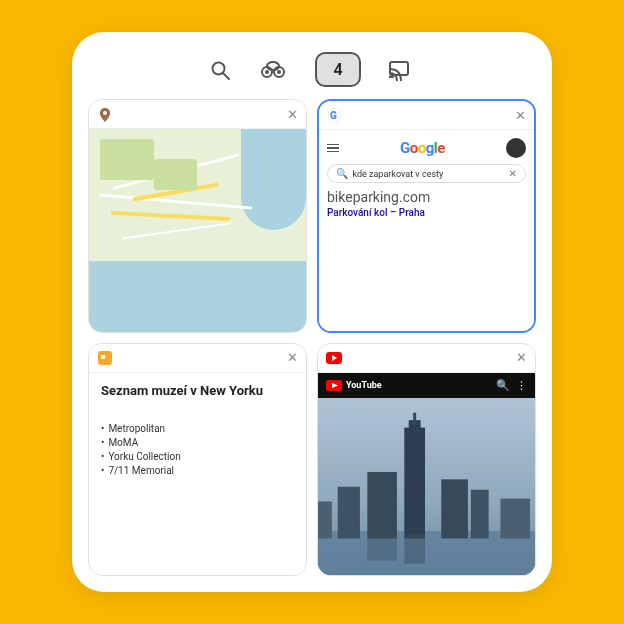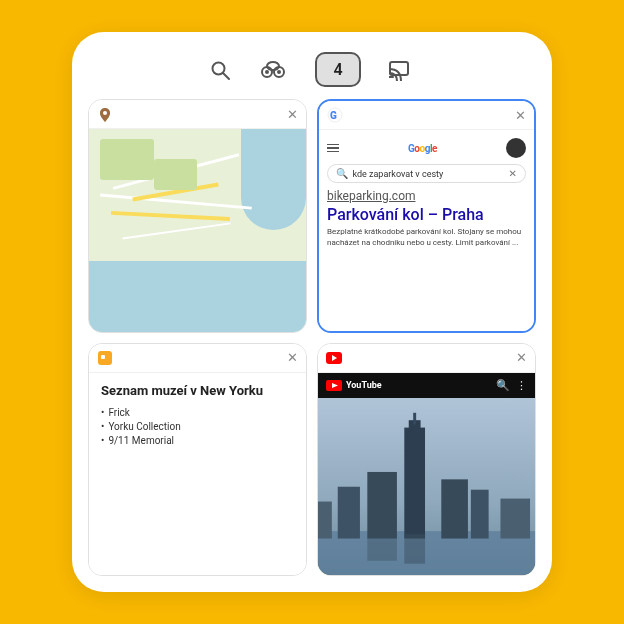--- a/index.html
+++ b/index.html
@@ -119,21 +119,21 @@
       height: 100%;
       overflow: hidden;
     }
     .google-header {
       display: flex;
       align-items: center;
       justify-content: space-between;
       margin-bottom: 6px;
     }
     .google-logo {
-      font-size: 10px;
+      font-size: 15px;
       font-weight: 700;
       letter-spacing: -0.5px;
     }
     .g-blue { color: #4285F4; }
     .g-red { color: #EA4335; }
     .g-yellow { color: #FBBC04; }
     .g-green { color: #34A853; }
     .google-avatar {
       width: 20px;
       height: 20px;
@@ -154,48 +154,47 @@
       color: #777;
       margin-right: 4px;
       font-size: 10px;
     }
     .google-search-bar .clear-icon {
       margin-left: auto;
       color: #777;
       font-size: 10px;
     }
     .google-result-site {
-      font-size: 12px;
+      font-size: 14px;
       color: #555;
       margin-bottom: 2px;
-      text-decoration: underline;
     }
     .google-result-title {
-      font-size: 16px;
+      font-size: 10px;
       color: #1a0dab;
       font-weight: 500;
       margin-bottom: 3px;
       line-height: 1.2;
     }
     .google-result-desc {
       font-size: 8px;
       color: #444;
       line-height: 1.3;
     }
     
     .notes-content {
       padding: 10px 12px;
       background: #fff;
       height: 100%;
     }
     .notes-title {
       font-size: 13px;
       font-weight: 700;
       color: #222;
-      margin-bottom: 8px;
+      margin-bottom: 24px;
       line-height: 1.3;
     }
     .notes-list {
       list-style: none;
       padding: 0;
     }
     .notes-list li {
       font-size: 10px;
       color: #333;
       margin-bottom: 3px;
@@ -367,42 +366,42 @@
             </div>
             <div class="google-avatar"></div>
           </div>
           <div class="google-search-bar">
             <span class="search-icon-sm">🔍</span>
             <span>kde zaparkovat v cesty</span>
             <span class="clear-icon">✕</span>
           </div>
           <div class="google-result-site">bikeparking.com</div>
           <div class="google-result-title">Parkování kol – Praha</div>
-          <div class="google-result-desc">Bezplatné krátkodobé parkování kol. Stojany se mohou nacházet na chodníku nebo u cesty. Limit parkování ...</div>
         </div>
       </div>
     </div>
 
     <div class="tab-card">
       <div class="tab-header">
         <div class="tab-favicon favicon-notes">
           <svg viewBox="0 0 16 16" width="16" height="16">
             <rect x="1" y="1" width="14" height="14" rx="3" fill="#F9A825"></rect>
             <rect x="4" y="5" width="4" height="4" rx="1" fill="#fff"></rect>
           </svg>
         </div>
         <span class="tab-close">✕</span>
       </div>
       <div class="tab-content">
         <div class="notes-content">
           <div class="notes-title">Seznam muzeí v New Yorku</div>
           <ul class="notes-list">
-            <li>Frick</li>
+            <li>Metropolitan</li>
+            <li>MoMA</li>
             <li>Yorku Collection</li>
-            <li>9/11 Memorial</li>
+            <li>7/11 Memorial</li>
           </ul>
         </div>
       </div>
     </div>
 
     <div class="tab-card">
       <div class="tab-header">
         <div class="tab-favicon favicon-youtube">
           <svg viewBox="0 0 16 16" width="16" height="16">
             <rect x="0" y="2" width="16" height="12" rx="3" fill="#FF0000"></rect>

